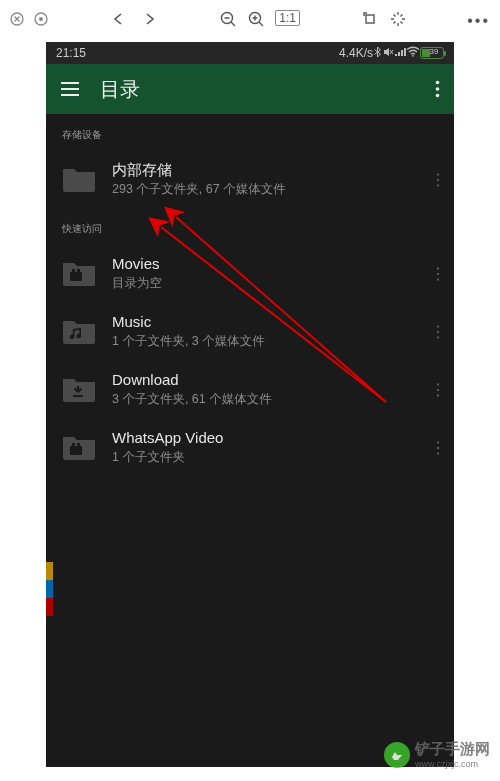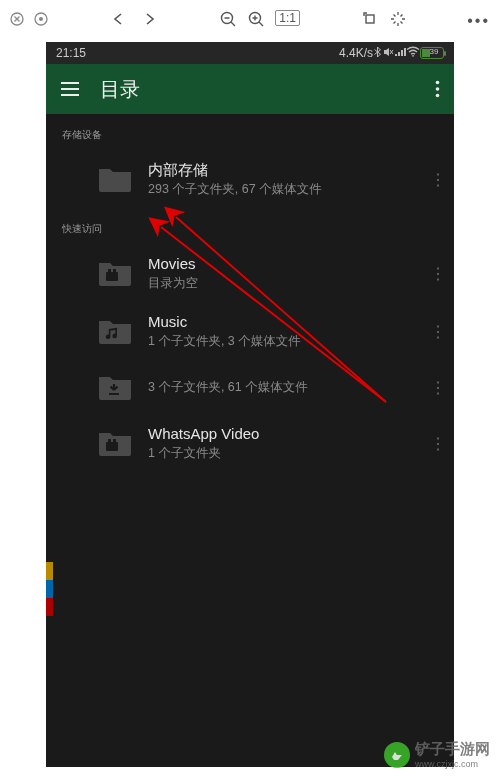--- a/index.html
+++ b/index.html
@@ -8,21 +8,21 @@
   .bb-group{display:flex;align-items:flex-start;gap:10px;}
   .spacer{flex:1;}
   .phone{position:absolute;left:46px;top:42px;width:408px;height:725px;background:#1a1a1a;}
   .status-bar{height:22px;display:flex;align-items:center;padding:0 10px;font-size:12px;color:#ccc;background:#262626;}
   .status-bar .right{margin-left:auto;display:flex;align-items:center;gap:0;}
   .app-bar{height:50px;display:flex;align-items:center;padding:0 14px;gap:20px;color:#eee;background:#14532d;}
   .app-title{font-size:20px;font-weight:400;}
   .menu-btn svg,.more-btn svg{display:block;}
   .more-btn{margin-left:auto;}
   .section-header{padding:14px 16px 8px;font-size:10px;color:#9a9a9a;font-family:Liberation Mono, monospace;}
-  .item{display:flex;align-items:center;padding:10px 6px 10px 14px;gap:14px;margin-left:36px;}
+  .item{display:flex;align-items:center;padding:10px 6px 10px 14px;gap:14px;}
   .item-icon{width:38px;height:34px;flex:0 0 38px;display:flex;align-items:center;justify-content:center;}
   .item-icon svg{width:36px;height:30px;}
   .item-text{flex:1;min-width:0;}
   .item-title{font-size:15px;color:#e6e6e6;line-height:1.3;}
   .item-sub{font-size:12.5px;color:#8a8a8a;line-height:1.4;margin-top:1px;}
   .item-more{width:20px;color:#6a6a6a;text-align:center;font-size:16px;}
   .edge-strip{position:absolute;left:0;top:520px;width:7px;}
   .edge-strip div{height:18px;}
   .annot{position:absolute;pointer-events:none;}
   .watermark{position:absolute;right:10px;bottom:12px;display:flex;align-items:center;gap:5px;font-size:15px;font-weight:bold;color:#6a6a6a;opacity:.85;}
@@ -167,20 +167,21 @@
         <div class="item-more">⋮</div>
       </div>
       <div class="item">
         <div class="item-icon">
           <svg viewBox="0 0 36 30">
             <path d="M2 5h11l3 3h18v18a2 2 0 0 1-2 2H4a2 2 0 0 1-2-2z" fill="#4a4a4a"></path>
             <path d="M17 12v6m0 0l-3.5-3.5M17 18l3.5-3.5M12 22h10" stroke="#1a1a1a" stroke-width="2.2" fill="none"></path>
           </svg>
         </div>
         <div class="item-text">
+          <div class="item-title">Download</div>
           <div class="item-sub">3 个子文件夹, 61 个媒体文件</div>
         </div>
         <div class="item-more">⋮</div>
       </div>
       <div class="item">
         <div class="item-icon">
           <svg viewBox="0 0 36 30">
             <path d="M2 5h11l3 3h18v18a2 2 0 0 1-2 2H4a2 2 0 0 1-2-2z" fill="#4a4a4a"></path>
             <rect x="9" y="14" width="12" height="9" rx="1" fill="#1a1a1a"></rect>
             <rect x="11" y="11" width="3" height="3" fill="#1a1a1a"></rect>

